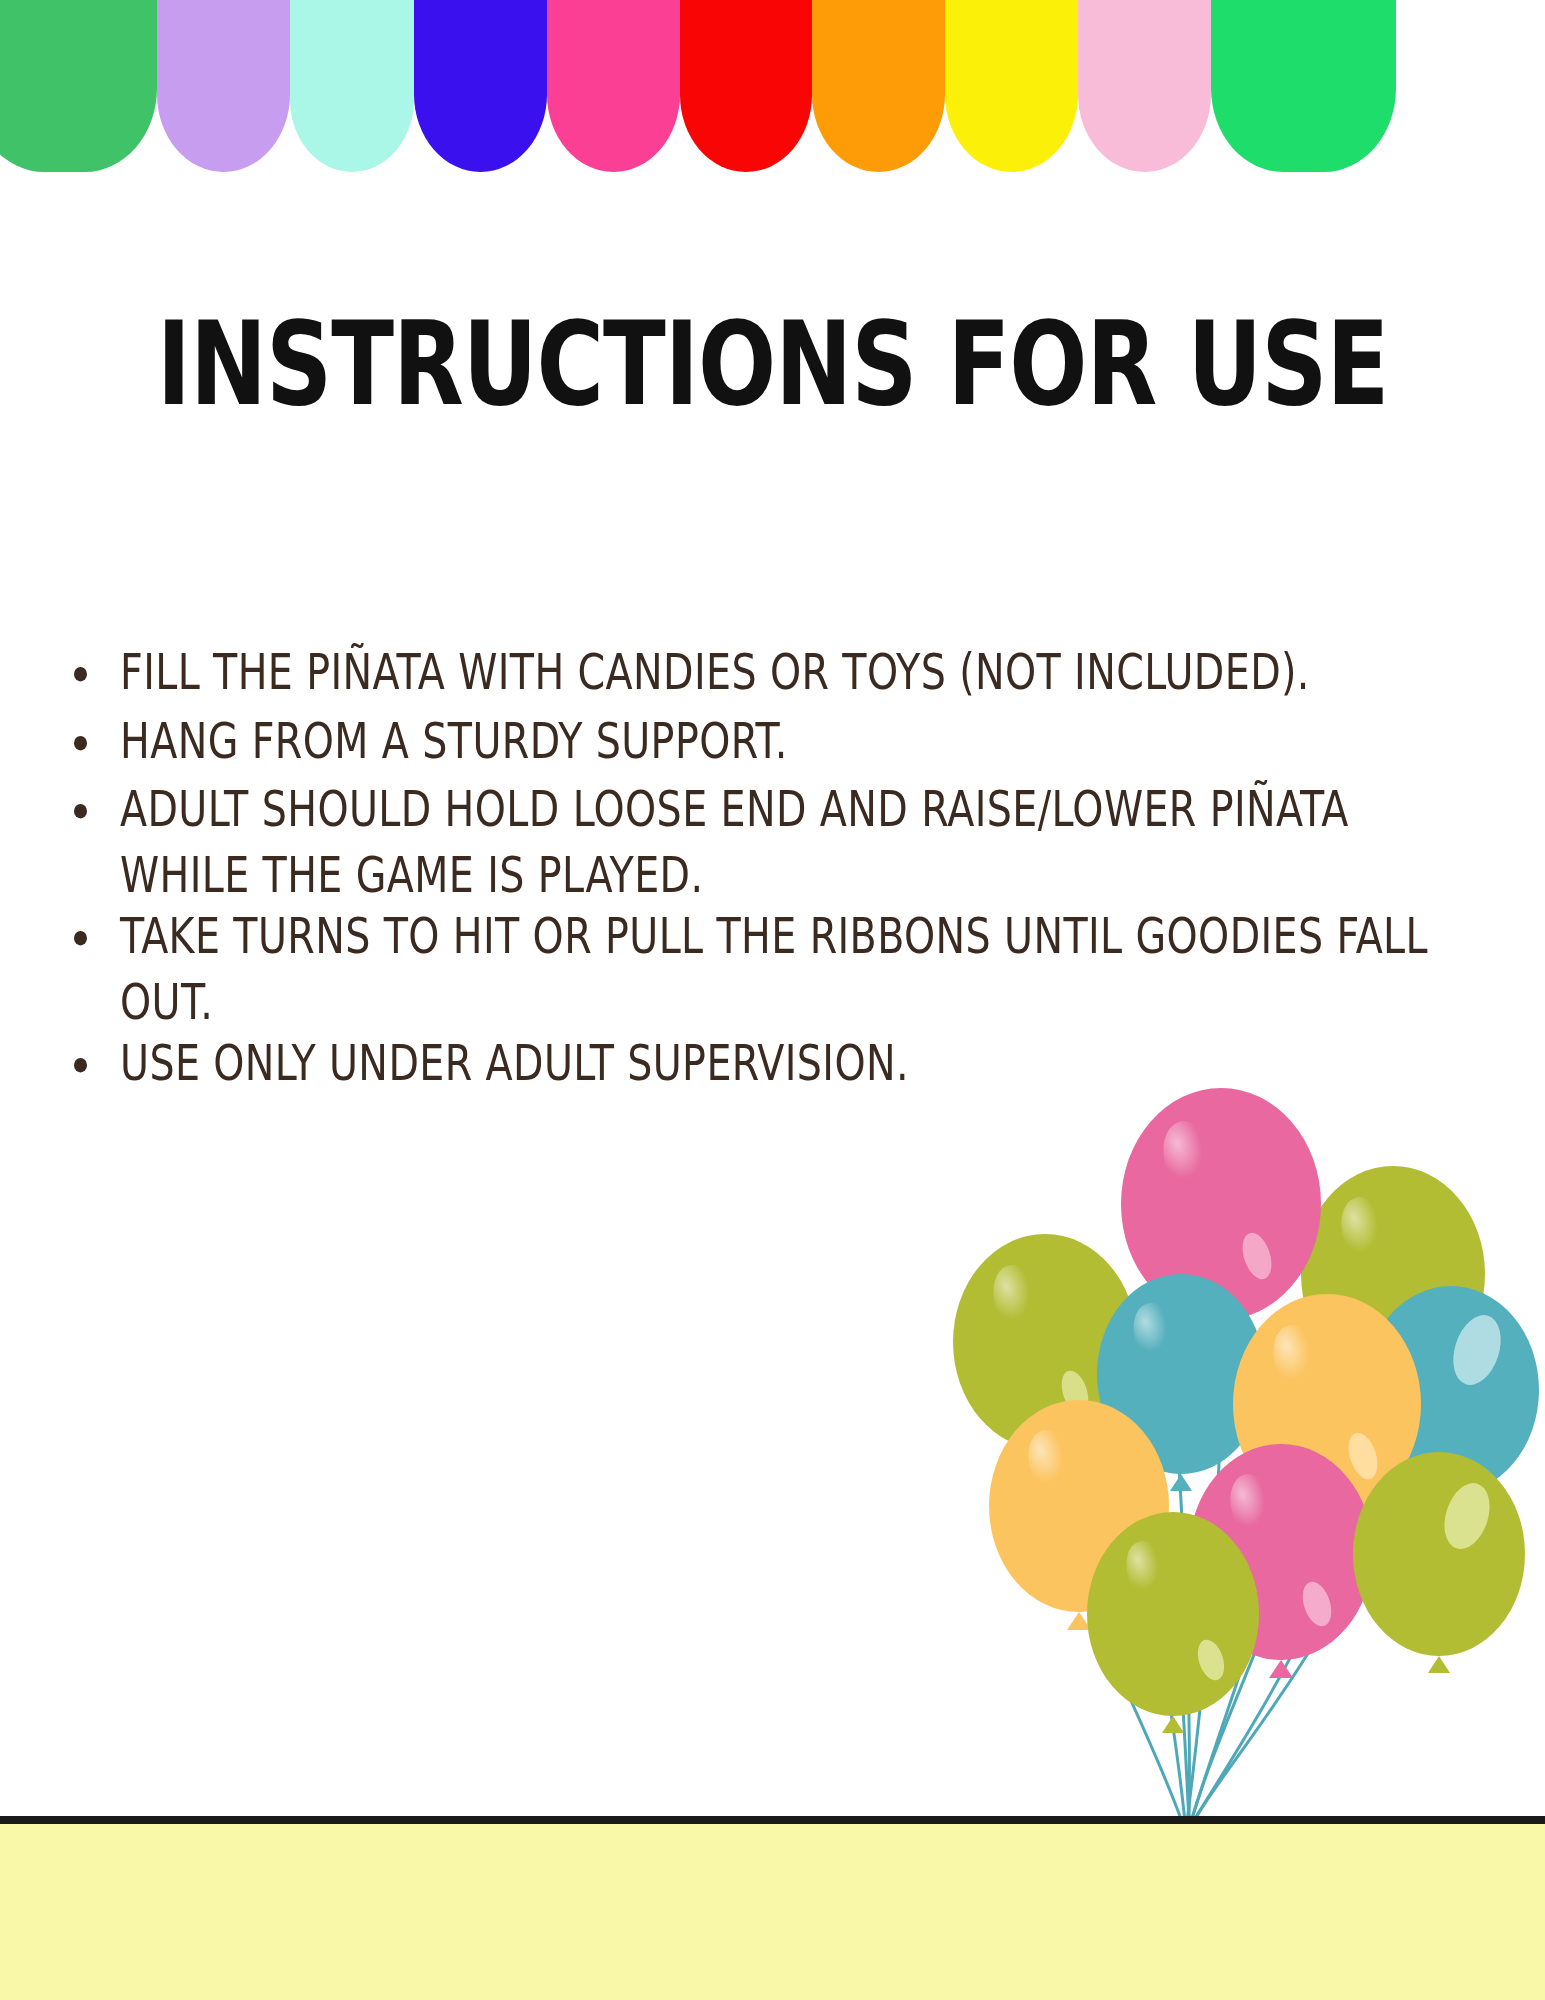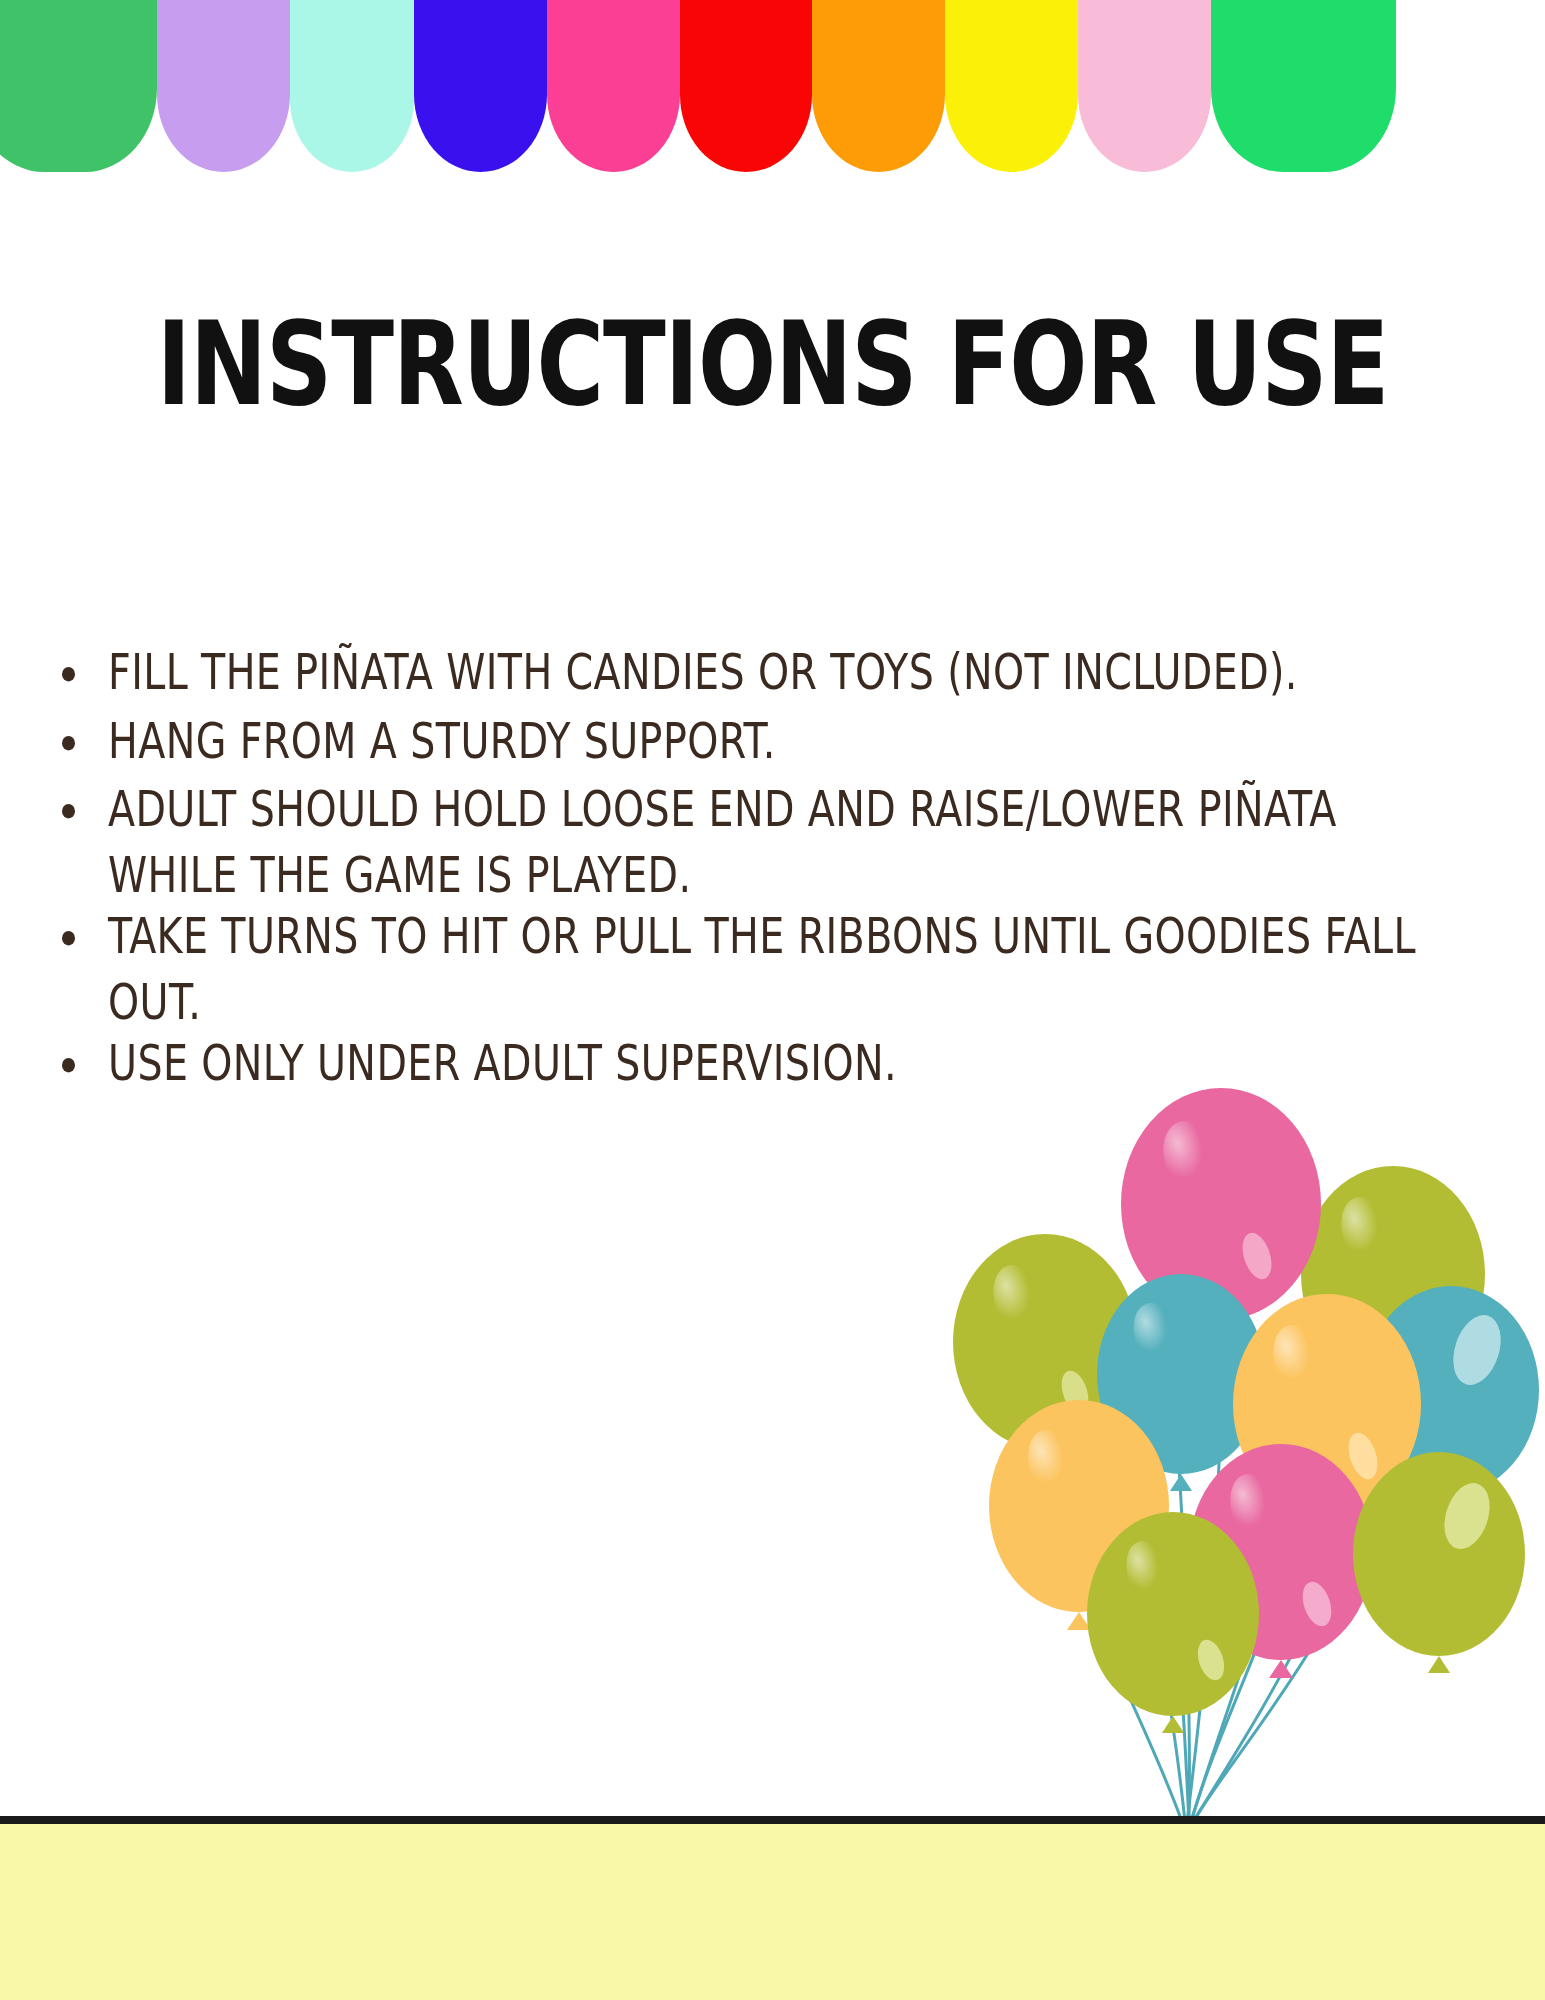--- a/index.html
+++ b/index.html
@@ -46,21 +46,21 @@
     letter-spacing: -1px;
     color: #111111;
     transform: scaleY(1.25);
     transform-origin: top center;
   }
 
   
   #instructions-list {
     position: absolute;
     top: 640px;
-    left: 50px;
+    left: 62px;
     width: 1420px;
     margin: 0;
     padding: 0;
     list-style: none;
     color: #3b2a20;
     font-family: "DejaVu Sans Condensed", "Liberation Sans Narrow", "Liberation Sans", sans-serif;
     font-size: 44px;
     line-height: 1.33;
     letter-spacing: 0.4px;
   }

